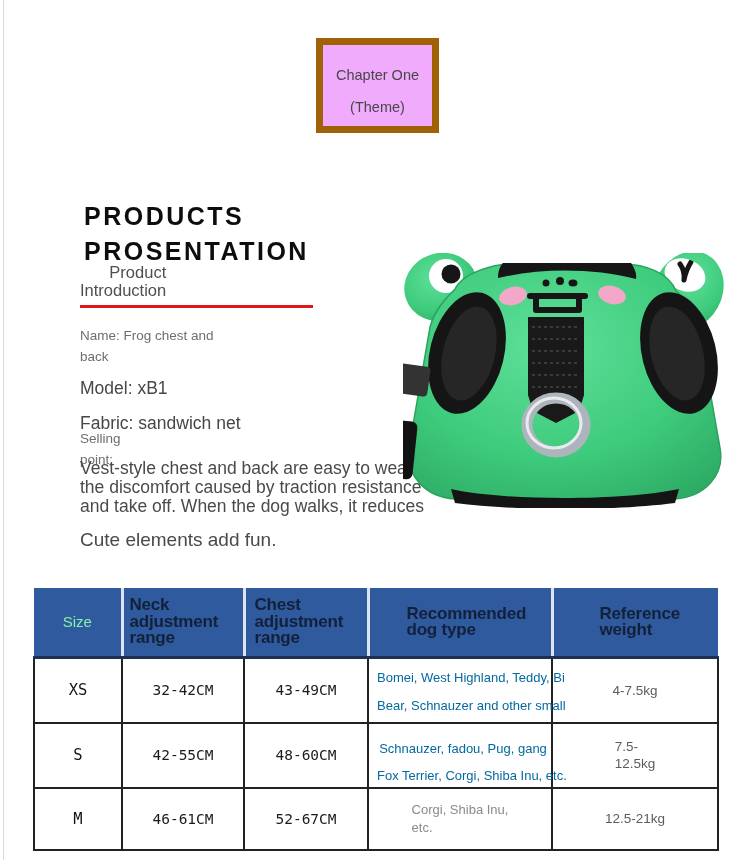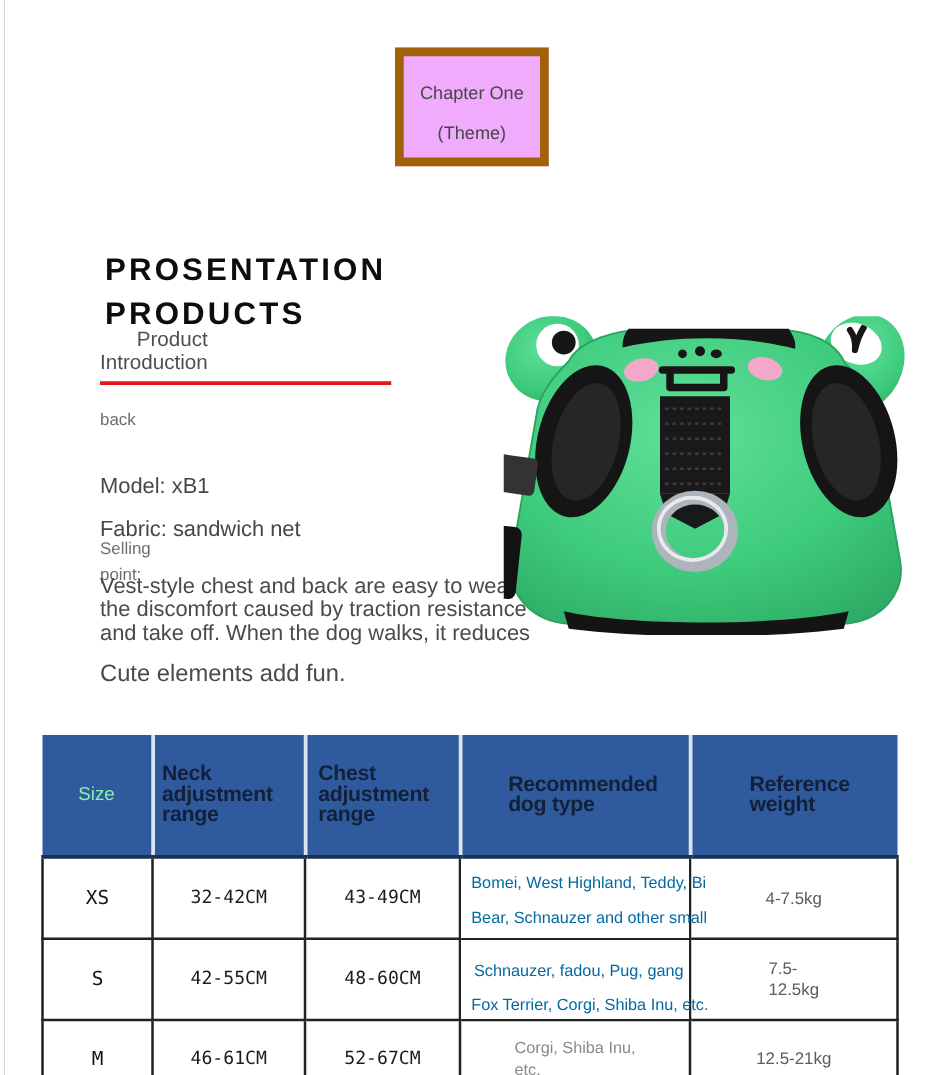--- a/index.html
+++ b/index.html
@@ -38,21 +38,21 @@
 
   
   .product-figure{position:absolute;left:403px;top:253px;width:322px;height:255px;}
 
   
   .size-table{position:absolute;left:33px;top:588px;width:684px;border-collapse:collapse;
               table-layout:fixed;}
   .size-table thead th{background:var(--table-header-blue,#2f5a9d);height:68px;
       vertical-align:middle;text-align:left;font-size:17px;font-weight:700;
       color:var(--table-header-text,#13203a);line-height:16.5px;letter-spacing:-0.2px;
-      border:none;border-right:3px solid #dce4ef;border-bottom:3px solid #1c2f55;padding:14px;}
+      border:none;border-right:3px solid #dce4ef;border-bottom:3px solid #1c2f55;padding:0;}
   .size-table thead th:last-child{border-right:none;}
   .size-table thead th.h-size{color:#86efac;text-align:center;font-weight:400;font-size:15px;letter-spacing:0;}
   .size-table thead th.h-neck{padding-left:6px;}
   .size-table thead th.h-chest{padding-left:9px;}
   .size-table thead th.h-dog{padding-left:37px;}
   .size-table thead th.h-weight{padding-left:46px;margin-left:16px;}
   .size-table tbody td{border:2px solid #222;background:#fff;text-align:center;
       vertical-align:middle;padding:0;}
   tr.row-xs{height:65px;} tr.row-s{height:65px;} tr.row-m{height:62px;}
   .mono-val{font-family:"DejaVu Sans Mono",monospace;font-size:14.5px;color:#1b1b1b;margin-left:41px;}
@@ -74,30 +74,31 @@
 
 <div class="page">
   <div class="edge-line"></div>
 
   <div class="chapter-box">
     <div class="l1">Chapter One</div>
     <div class="l2">(Theme)</div>
   </div>
 
   <div class="main-title">
+    <span>PRODUCTS</span>
     <span>PROSENTATION</span>
-    <span>PRODUCTS</span>
   </div>
   <div class="sub-title">
     <span>Product</span>
     <span>Introduction</span>
   </div>
   <div class="red-line"></div>
 
   <div class="txt small-gray name-label">
+    <span>Name: Frog chest and</span>
     <span>back</span>
   </div>
   <div class="txt mid-dark model-line">Model: xB1</div>
   <div class="txt mid-dark fabric-line">Fabric: sandwich net</div>
   <div class="txt small-gray selling-label">
     <span>Selling</span>
     <span>point:</span>
   </div>
   <div class="txt selling-text">
     <span>Vest-style chest and back are easy to wear</span>

